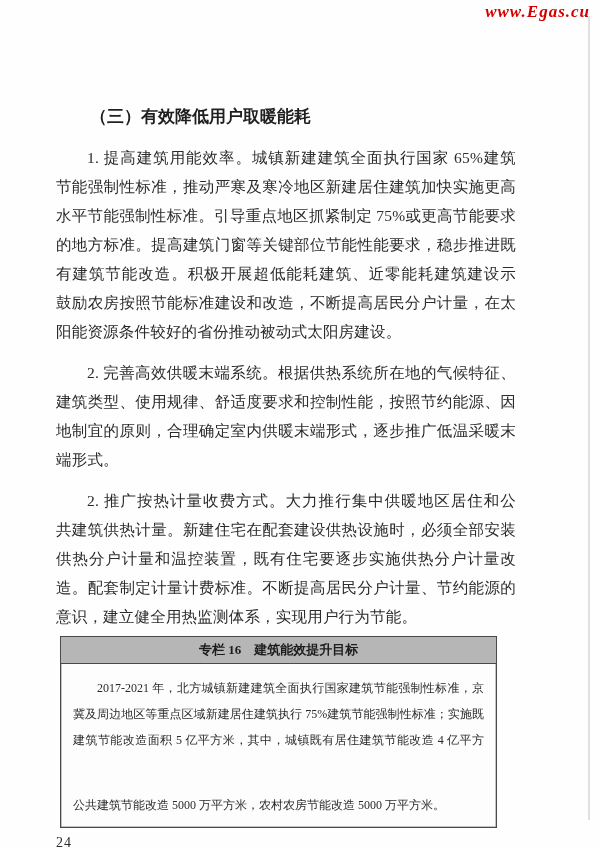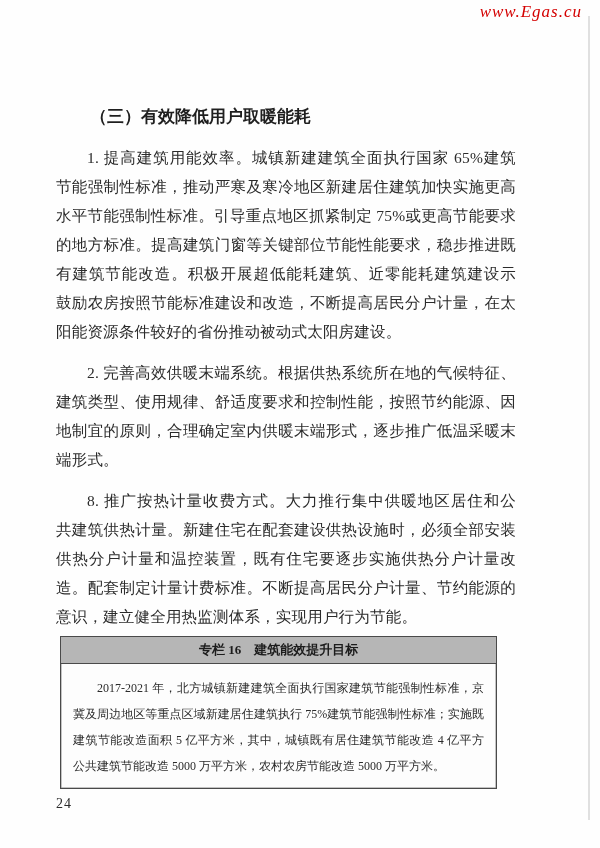--- a/index.html
+++ b/index.html
@@ -2,22 +2,22 @@
 <html><head>
 <meta charset="utf-8">
 <style>
   html,body { margin:0; padding:0; background:#ffffff; }
   .page {
     position:relative; width:600px; height:848px; background:#fefefe;
     font-family:"Liberation Serif","DejaVu Serif",serif; color:#2e2e2e;
     overflow:hidden;
   }
   .watermark {
-    position:absolute; top:2px; right:18px;
-    color:#d40000; font-weight:normal; font-style:italic;
+    position:absolute; top:2px; right:10px;
+    color:#d40000; font-weight:bold; font-style:italic;
     font-size:17px; letter-spacing:1px;
   }
   .scanline {
     position:absolute; left:588px; top:16px; width:2px; height:804px;
     background:#dadada; opacity:.85;
   }
   .content { position:absolute; left:56px; top:102px; width:460px; }
   .heading {
     font-size:17px; font-weight:bold; color:#1f1f1f;
     margin:0 0 4px 0; line-height:29px; text-indent:2em;
@@ -39,21 +39,21 @@
     background:#b6b6b6; border-bottom:1px solid #4a4a4a;
     height:26px; line-height:26px; text-align:center;
     font-size:13px; font-weight:bold; color:#1c1c1c;
   }
   .panel-body { padding:11px 12px 9px 12px; }
   .box-line {
     font-size:12px; line-height:26px; height:26px; overflow:hidden;
     text-align:justify; text-align-last:justify; color:#2b2b2b;
   }
   .box-line.first { text-indent:2em; }
-  .box-line.last  { text-align-last:left; }
+  .box-line.last  { text-align-last:left;margin-top:39px; }
   .pagenum {
     font-size:14px; letter-spacing:1px;
     margin-top:7px; color:#2b2b2b;
   }
 </style>
 </head>
 <body>
 
 <div class="page">
 
@@ -79,21 +79,21 @@
     <div class="para">
 
     <div class="line first">2. 完善高效供暖末端系统。根据供热系统所在地的气候特征、</div>
         <div class="line">建筑类型、使用规律、舒适度要求和控制性能，按照节约能源、因</div>
         <div class="line">地制宜的原则，合理确定室内供暖末端形式，逐步推广低温采暖末</div>
         <div class="line last">端形式。</div>
       </div>
 
     <div class="para">
 
-    <div class="line first">8. 推广按热计量收费方式。大力推行集中供暖地区居住和公</div>
+    <div class="line first">2. 推广按热计量收费方式。大力推行集中供暖地区居住和公</div>
         <div class="line">共建筑供热计量。新建住宅在配套建设供热设施时，必须全部安装</div>
         <div class="line">供热分户计量和温控装置，既有住宅要逐步实施供热分户计量改</div>
         <div class="line">造。配套制定计量计费标准。不断提高居民分户计量、节约能源的</div>
         <div class="line last">意识，建立健全用热监测体系，实现用户行为节能。</div>
       </div>
 
     <div class="panel">
       <div class="panel-header">专栏 16　建筑能效提升目标</div>
       <div class="panel-body">
 

